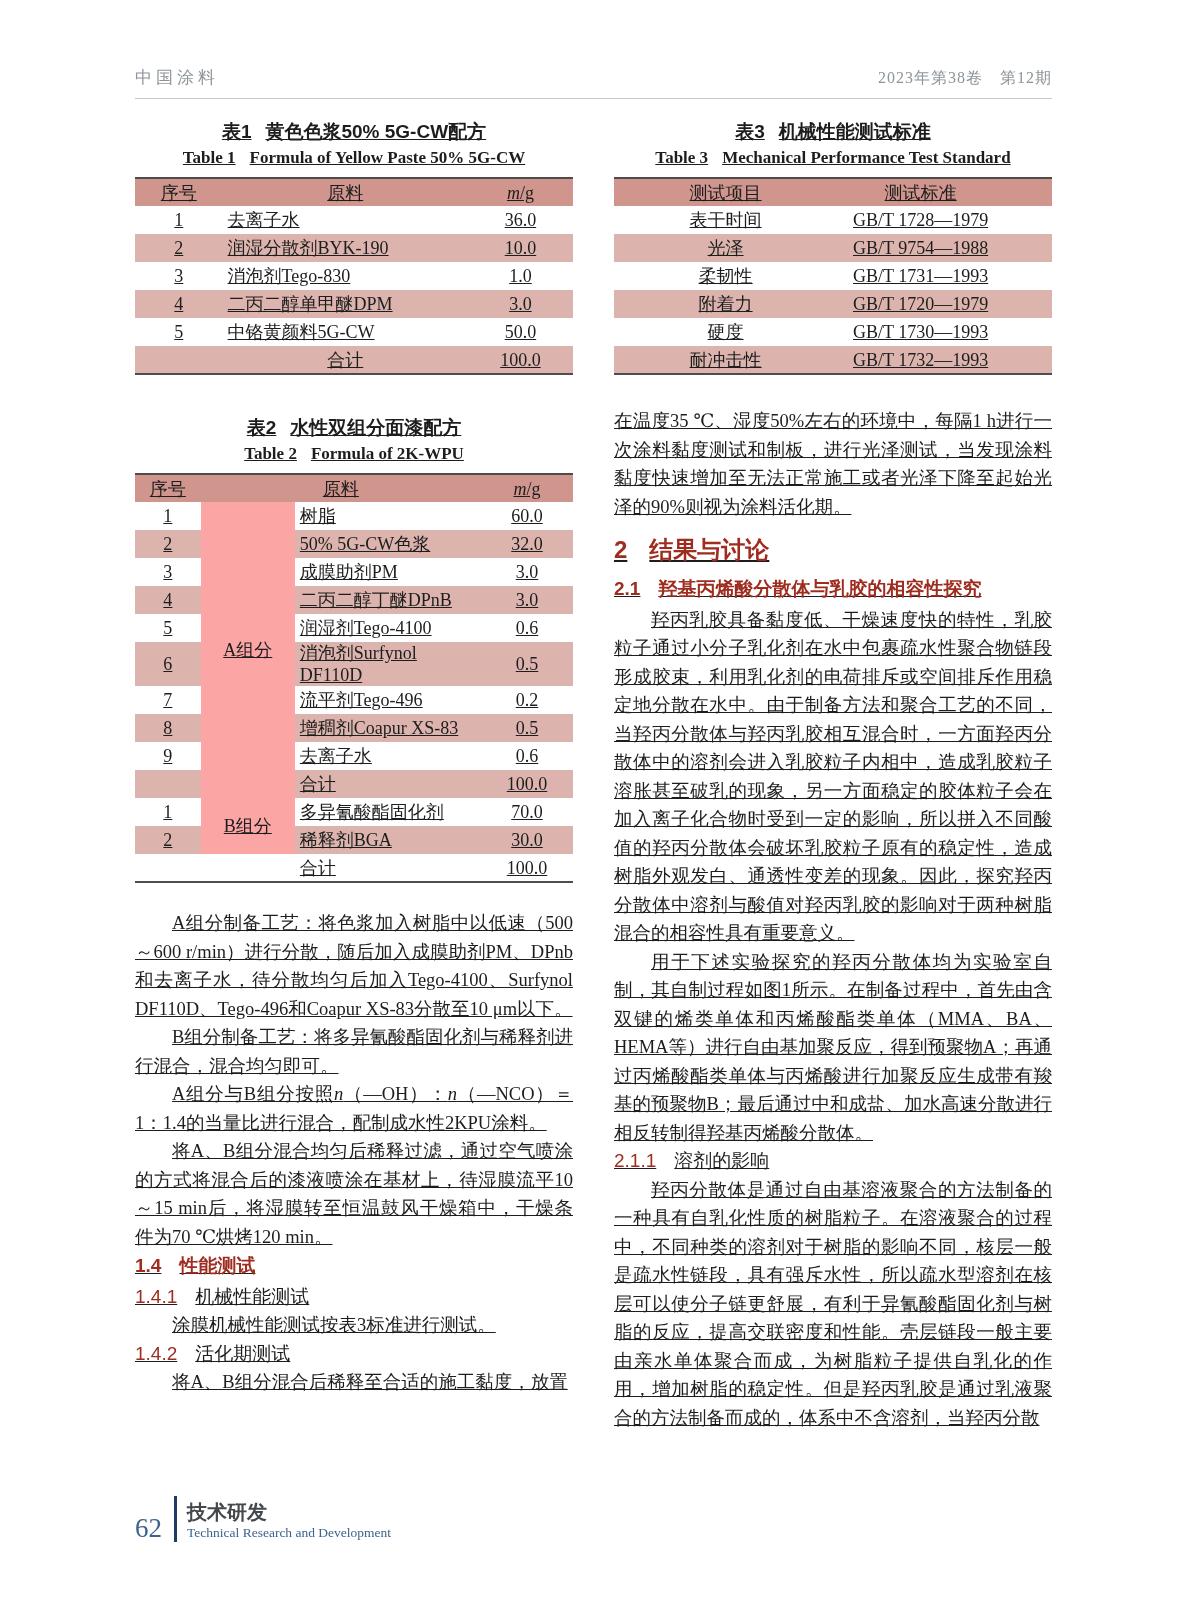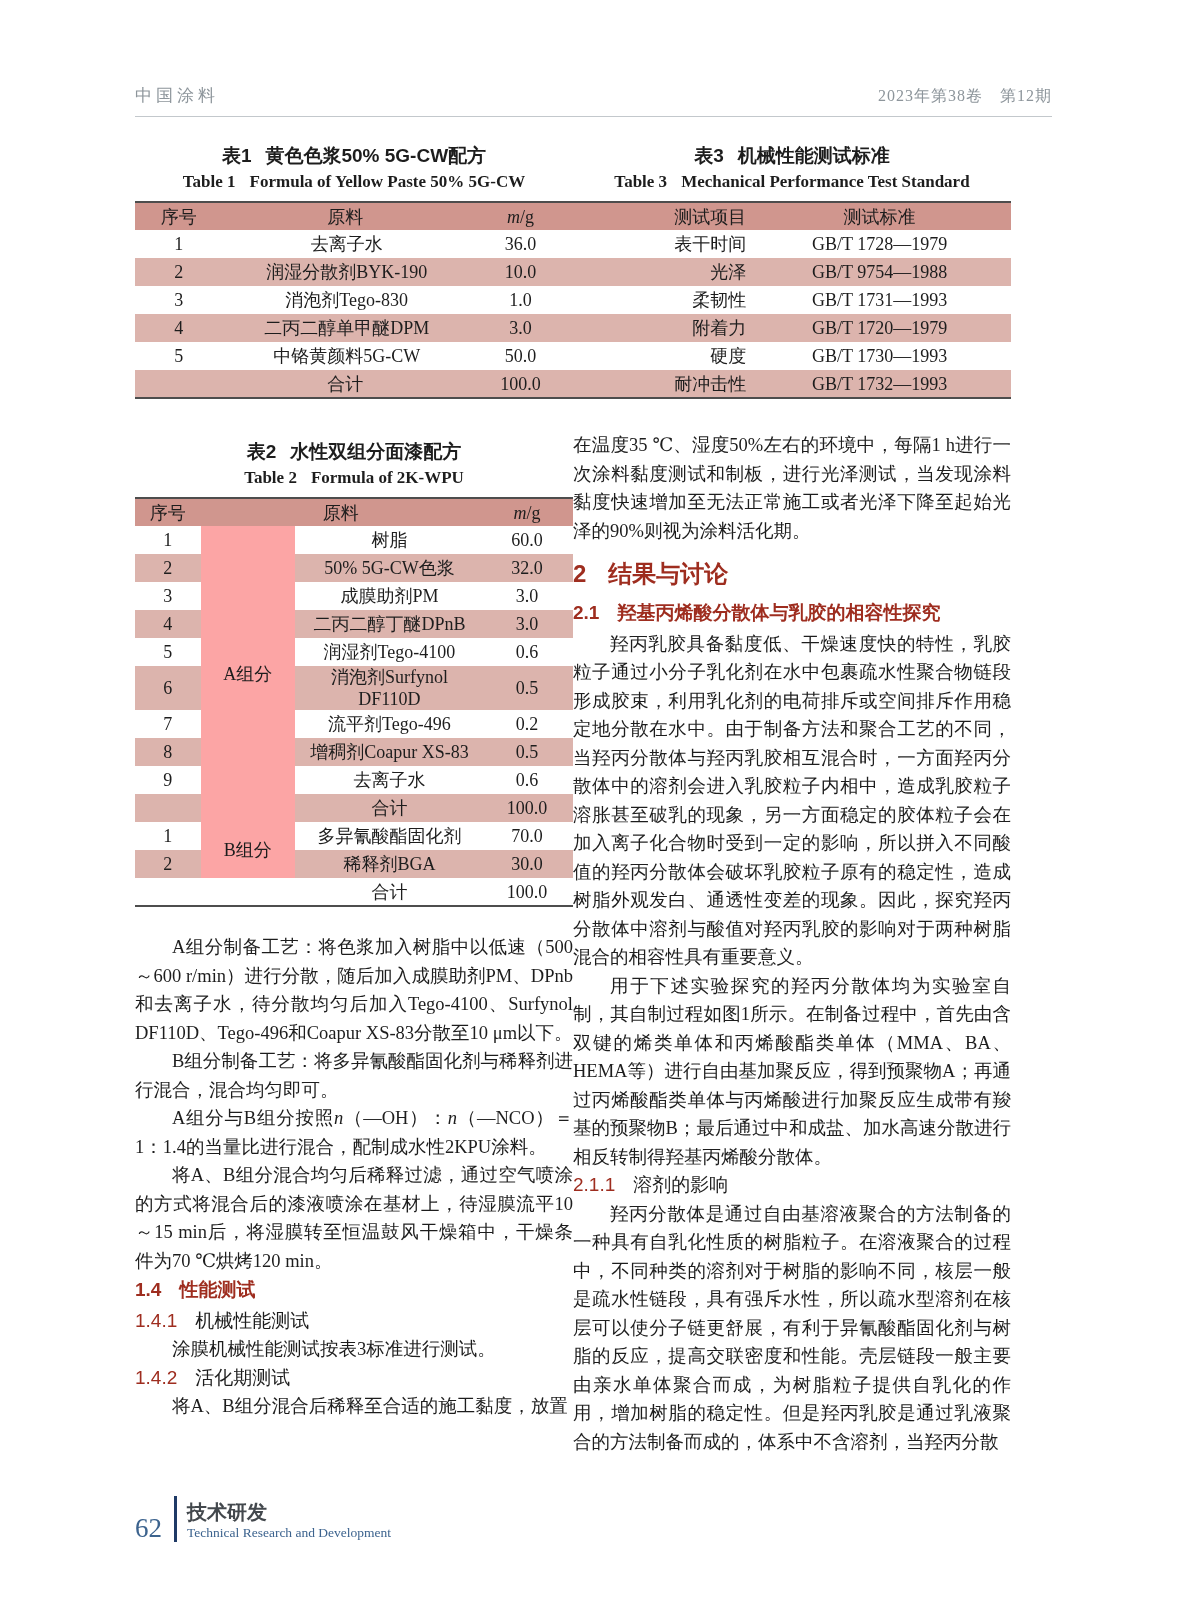--- a/index.html
+++ b/index.html
@@ -9,49 +9,49 @@
     --meta-gray:#8d959b;
     --footer-blue:#3c638e;
     --footer-bar:#1f3a66;
     --footer-dark:#43484d;
     --rule-gray:#c3c8cc;
     --text:#1d1d1d;
     --border-dark:#4d4d4d;
   }
   *{box-sizing:border-box;margin:0;padding:0;}
   body{background:#e8e8e8;font-family:"Liberation Serif","DejaVu Serif",serif;color:var(--text);}
-  .page{position:relative;width:1187px;height:1600px;background:#fff;margin:0 auto;overflow:hidden;padding:84px 135px 0 135px;}
+  .page{position:relative;width:1187px;height:1600px;background:#fff;margin:0 auto;overflow:hidden;padding:66px 135px 0 135px;}
 
   
   .page-header{display:flex;justify-content:space-between;align-items:flex-end;
     border-bottom:1px solid var(--rule-gray);padding-bottom:9px;}
   .journal-name{font-size:17px;color:var(--meta-gray);letter-spacing:4px;}
   .issue-info{font-size:16px;color:var(--meta-gray);letter-spacing:1px;}
 
   
-  .main{display:flex;margin-top:24px;}
+  .main{display:flex;gap:41px;margin-top:18px;text-decoration:underline;}
   .col{width:438px;}
 
   
   .tbl-block{margin-bottom:0;}
   .tbl-title-cn{font-family:"Liberation Sans","DejaVu Sans",sans-serif;font-weight:bold;
     font-size:19px;text-align:center;line-height:26px;margin-top:2px;}
   .tbl-title-cn .t-label{margin-right:14px;}
   .tbl-title-en{font-family:"Liberation Serif","DejaVu Serif",serif;font-weight:bold;
     font-size:17px;text-align:center;line-height:25px;margin-bottom:7px;}
   .tbl-title-en .t-label{margin-right:14px;}
   table.paper-table{width:100%;border-collapse:collapse;table-layout:fixed;
     border-top:2px solid var(--border-dark);border-bottom:2px solid var(--border-dark);
     font-size:18px;}
   table.paper-table th, table.paper-table td{height:28px;text-align:center;vertical-align:middle;
     font-weight:normal;padding:0 2px;line-height:22px;}
   table.paper-table thead th{background:var(--table-header);}
   table.paper-table tr.shade td{background:var(--table-stripe);}
-  table.paper-table td.name{text-align:center;padding-left:5px;}
-  table.paper-table th.item, table.paper-table td.item{text-align:right;padding-left:50px;}
+  table.paper-table td.name{text-align:left;padding-left:5px;}
+  table.paper-table th.item, table.paper-table td.item{text-align:center;padding-left:50px;}
   table.paper-table td.group{text-align:center;background:#fca5a5;}
   .tbl-gap{height:38px;}
 
   
   .text-flow{margin-top:26px;}
   .text-flow-right{margin-top:32px;}
   .body-p{font-size:18.5px;line-height:28.5px;text-align:justify;color:var(--text);}
   .body-p.indent{text-indent:2em;}
   .h-section{font-family:"Liberation Sans","DejaVu Sans",sans-serif;font-weight:bold;
     font-size:24px;color:var(--heading-red);margin:13px 0 9px 0;line-height:32px;}

